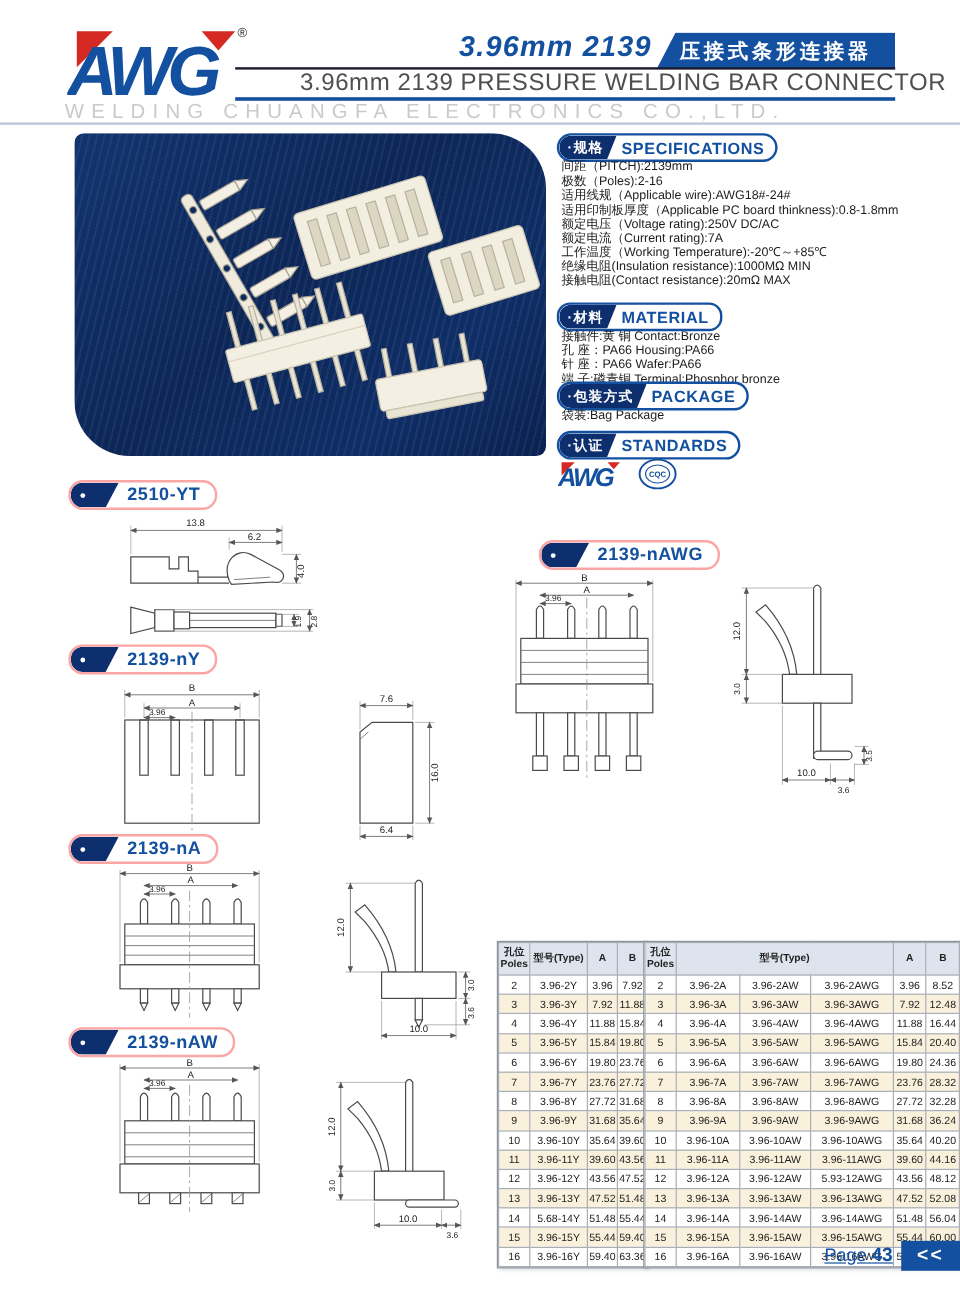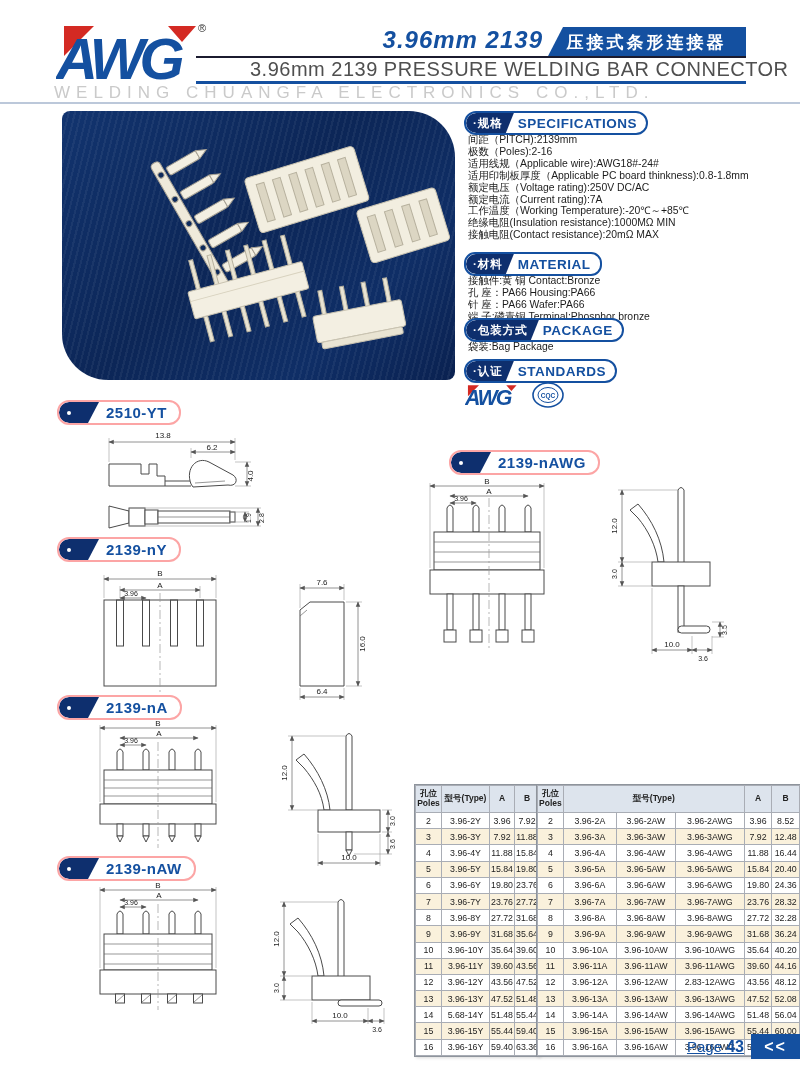--- a/index.html
+++ b/index.html
@@ -702,21 +702,21 @@
           <td>3.96-11A</td>
           <td>3.96-11AW</td>
           <td>3.96-11AWG</td>
           <td>39.60</td>
           <td>44.16</td>
       </tr>
         <tr>
         <td>12</td>
           <td>3.96-12A</td>
           <td>3.96-12AW</td>
-          <td>2.83-12AWG</td>
+          <td>5.93-12AWG</td>
           <td>43.56</td>
           <td>48.12</td>
       </tr>
         <tr>
         <td>13</td>
           <td>3.96-13A</td>
           <td>3.96-13AW</td>
           <td>3.96-13AWG</td>
           <td>47.52</td>
           <td>52.08</td>

